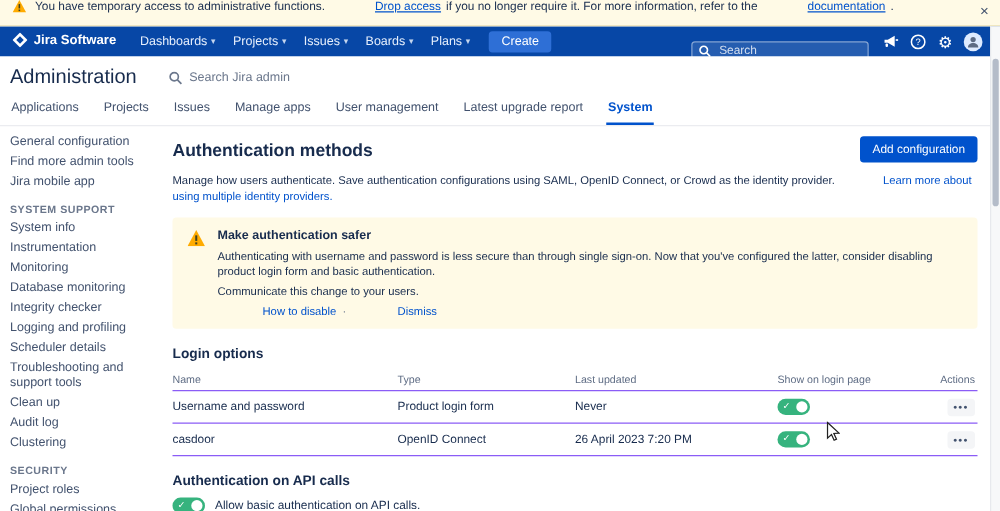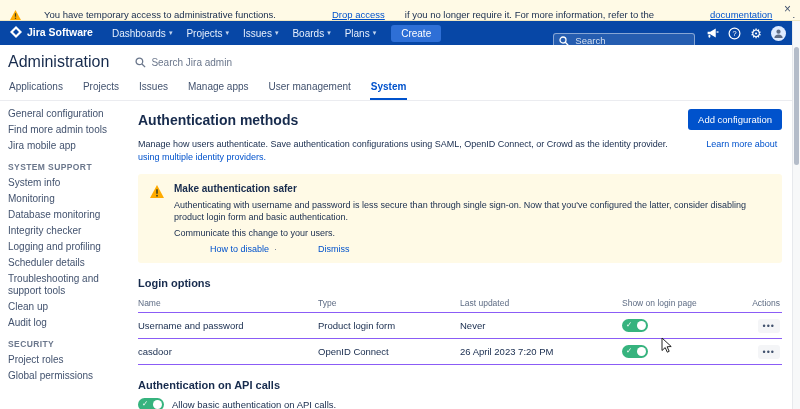--- a/index.html
+++ b/index.html
@@ -9,22 +9,22 @@
     font-family:"Liberation Sans", sans-serif;
     color:#172B4D; background:#fff; position:relative;
   }
   a { text-decoration:none; cursor:pointer;padding-left:36px; }
   .lnk { color:#0052CC; }
   .lnk.u { text-decoration:underline; color:#0052CC; }
 
   
   .banner {
     height:21px; background:#FFFAE6; border-bottom:1px solid #EFE6C0;
-    display:flex; align-items:flex-end; padding:0 26px 0 10px;
-    font-size:9.5px; white-space:nowrap; position:relative; gap:20px;
+    display:flex; align-items:flex-start; padding:0 26px 0 10px;
+    font-size:9.5px; white-space:nowrap; position:relative; gap:4px;
   }
   .banner .warn-tri { display:inline-flex; margin-right:3px; }
   .banner-close {
     position:absolute; right:9px; top:2px; font-size:12px; color:#42526E; cursor:pointer;
   }
 
   
   .navbar {
     height:24px; background:#0747A6; display:flex; align-items:center;
     padding:0 14px 0 10px; color:#fff; font-size:10px;
@@ -230,39 +230,42 @@
     <span>Search Jira admin</span>
   </div>
 </div>
 
 <div class="tabs">
   <div class="tab">Applications</div>
   <div class="tab">Projects</div>
   <div class="tab">Issues</div>
   <div class="tab">Manage apps</div>
   <div class="tab">User management</div>
+  <div class="tab">Latest upgrade report</div>
   <div class="tab active">System</div>
 </div>
 
 <div class="layout">
 
   <div class="sidebar">
     <div class="side-link">General configuration</div>
     <div class="side-link">Find more admin tools</div>
     <div class="side-link">Jira mobile app</div>
     <div class="side-section">SYSTEM SUPPORT</div>
     <div class="side-link">System info</div>
+    <div class="side-link">Instrumentation</div>
     <div class="side-link">Monitoring</div>
     <div class="side-link">Database monitoring</div>
     <div class="side-link">Integrity checker</div>
     <div class="side-link">Logging and profiling</div>
     <div class="side-link">Scheduler details</div>
     <div class="side-link">Troubleshooting and support tools</div>
     <div class="side-link">Clean up</div>
     <div class="side-link">Audit log</div>
+    <div class="side-link">Clustering</div>
     <div class="side-section">SECURITY</div>
     <div class="side-link">Project roles</div>
     <div class="side-link">Global permissions</div>
   </div>
 
   <div class="content">
     <div class="content-head">
       <h2>Authentication methods</h2>
       <button class="btn-primary">Add configuration</button>
     </div>

